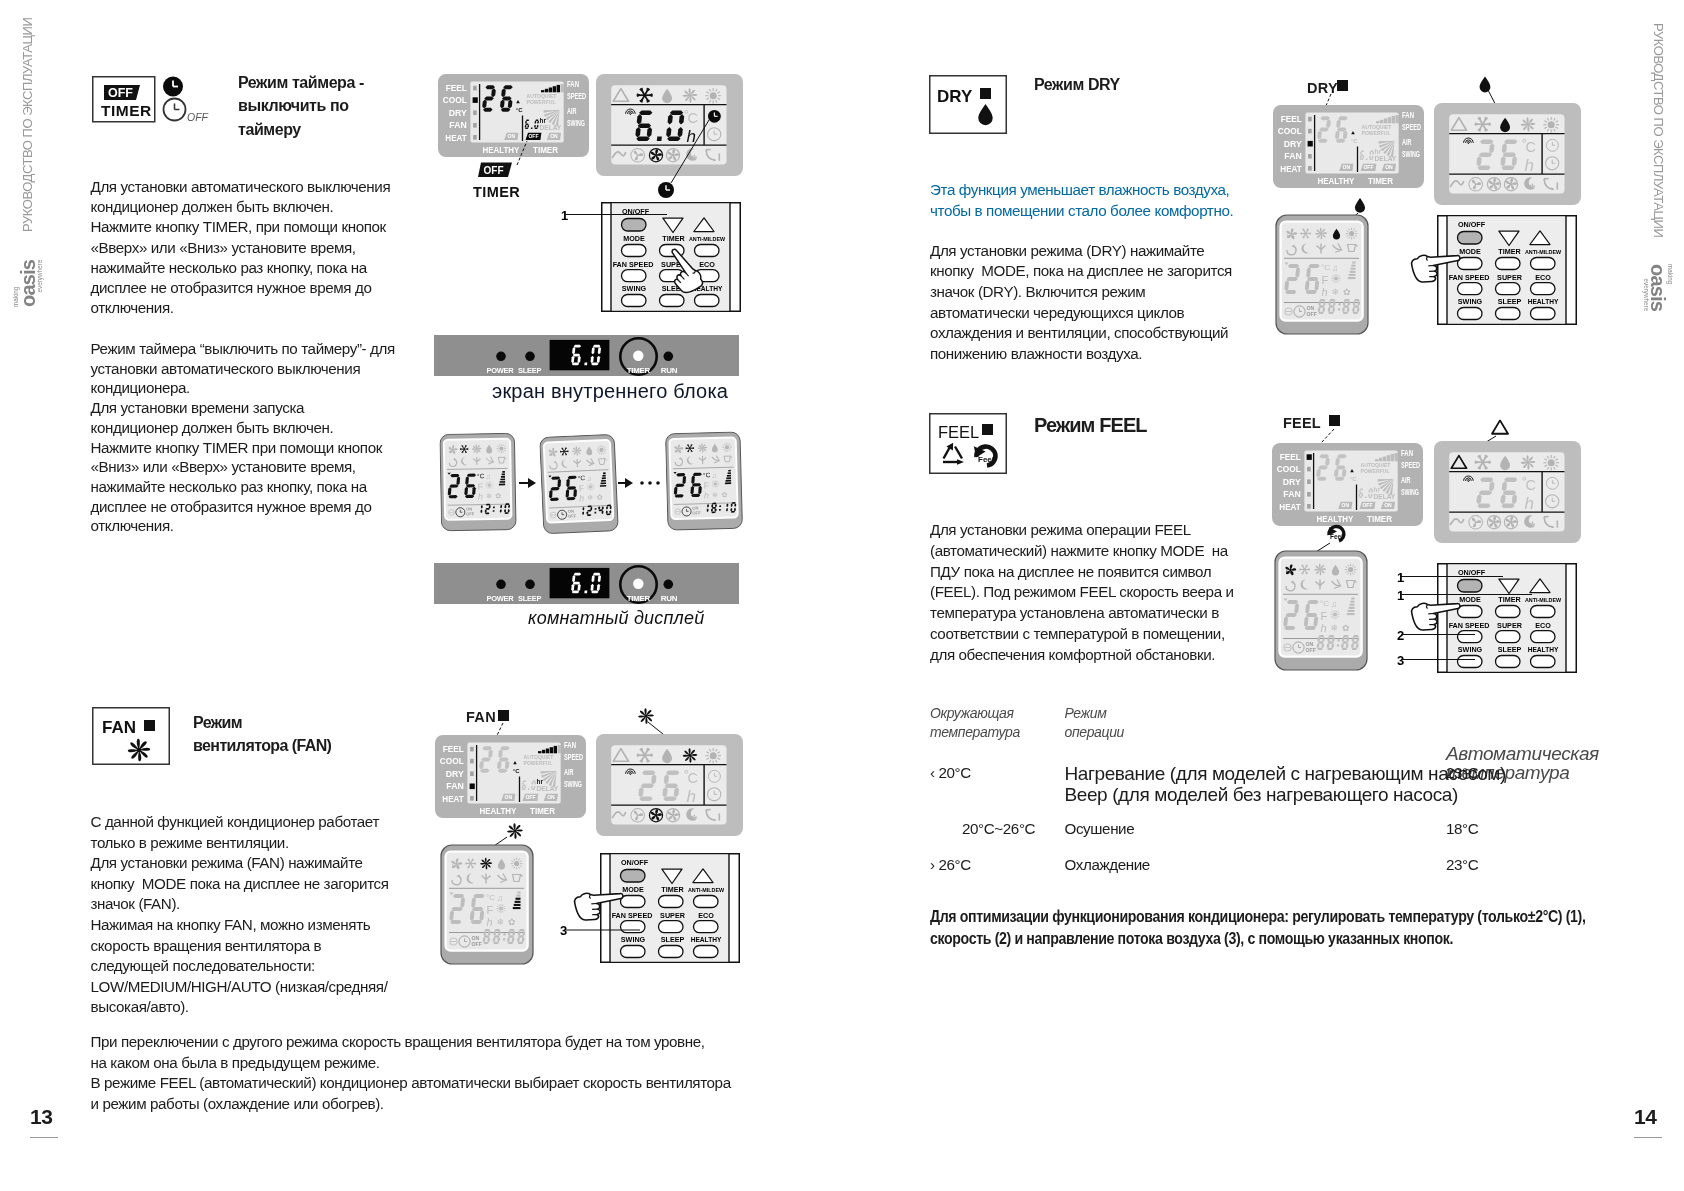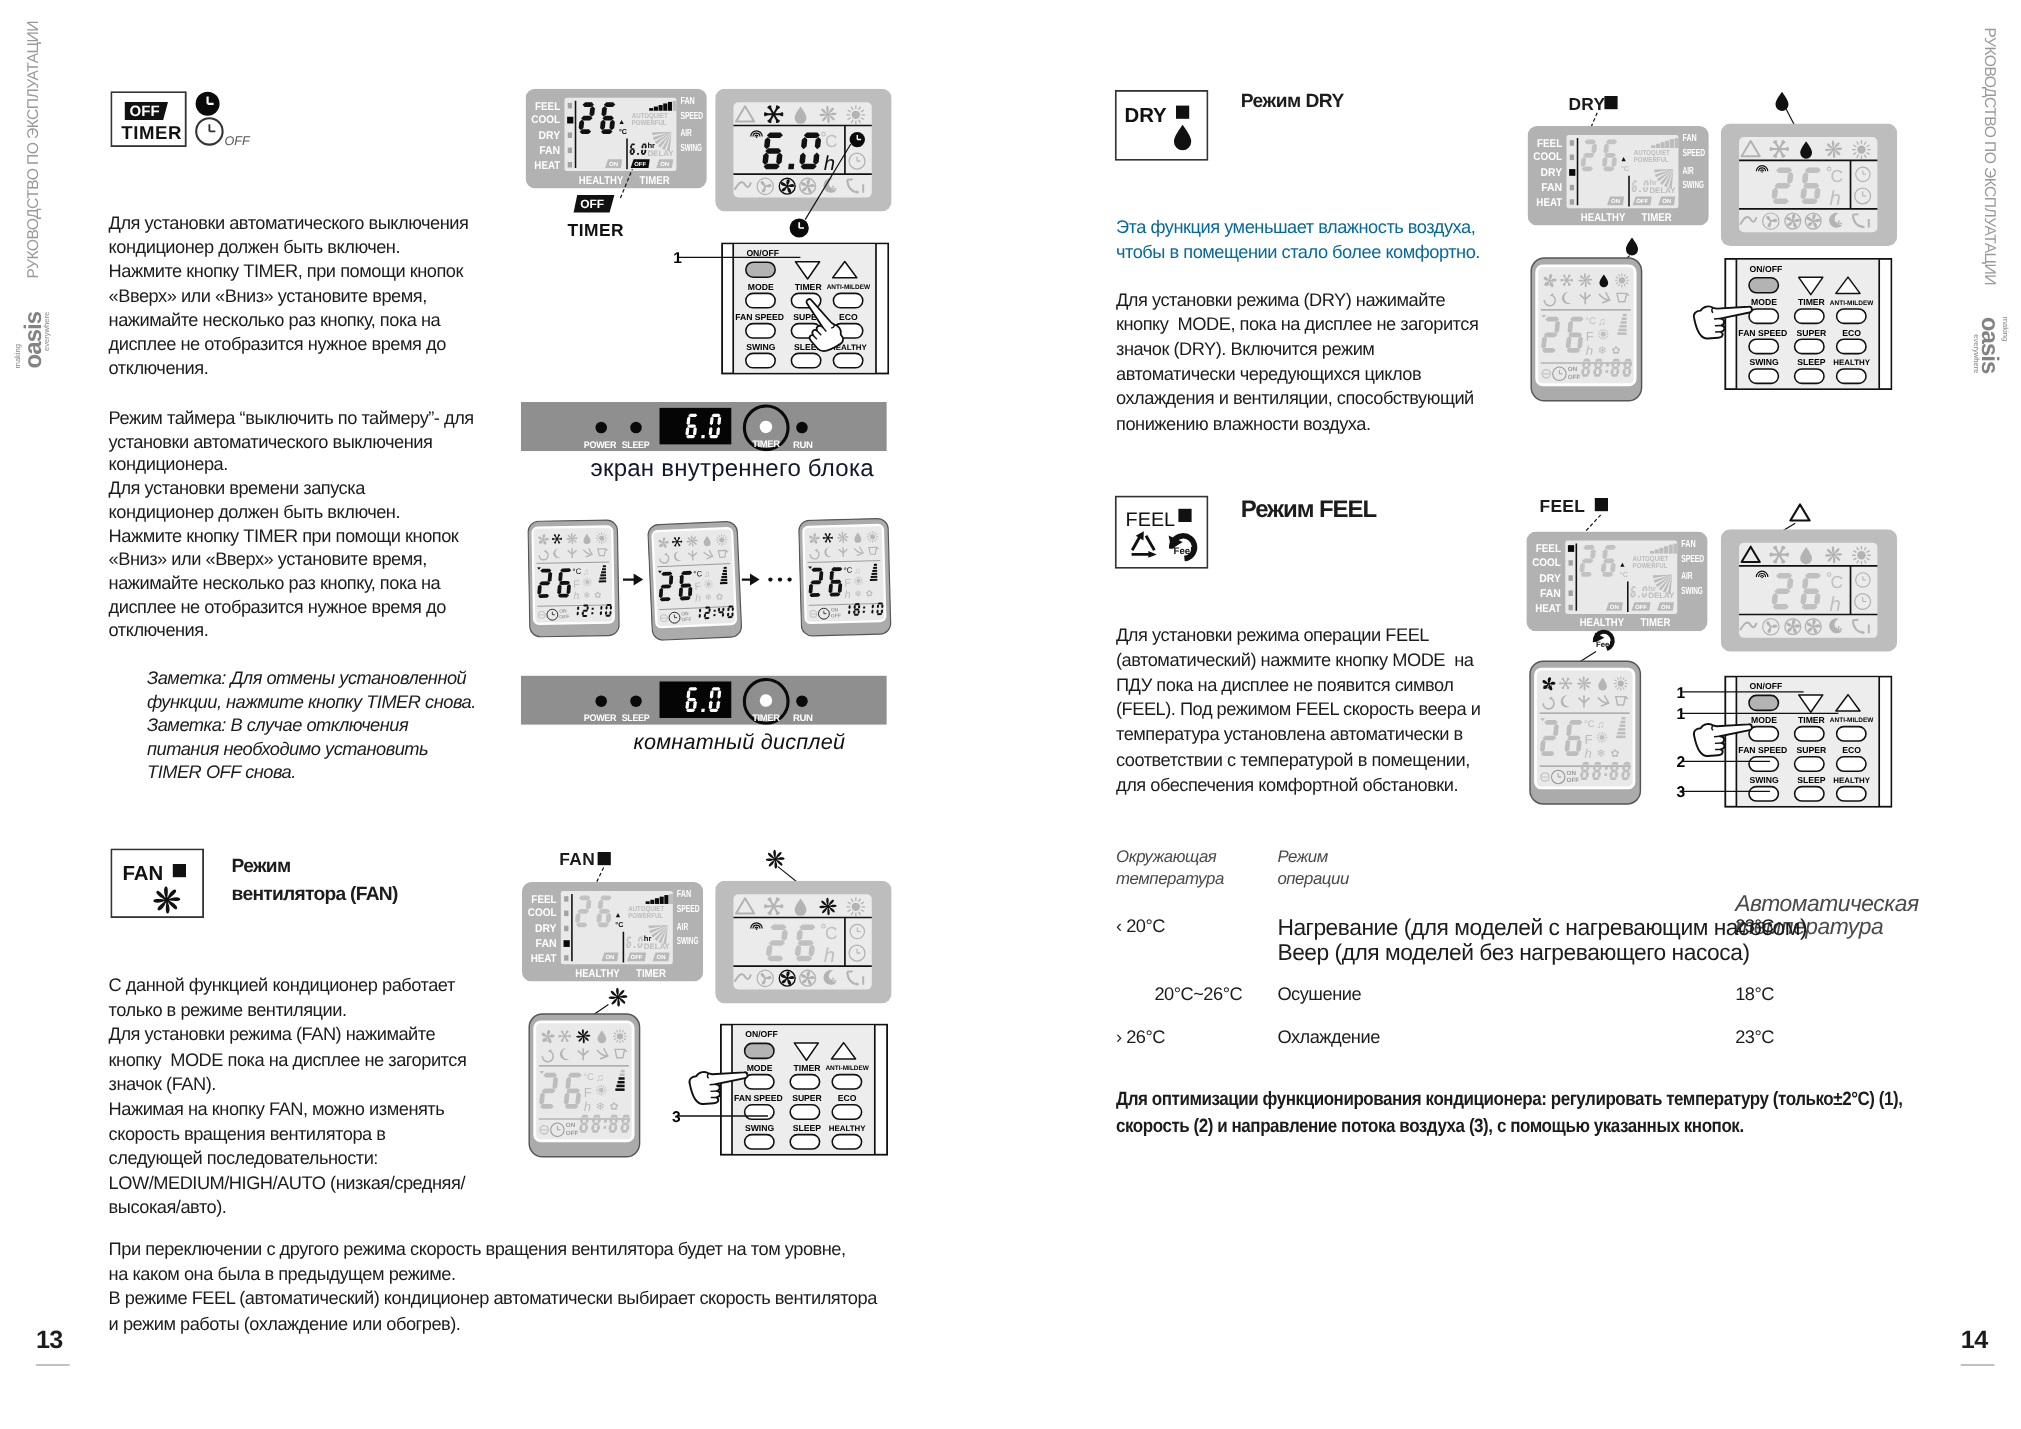--- a/index.html
+++ b/index.html
@@ -19,23 +19,23 @@
       <text x="16" y="21" font-size="12.5" font-weight="bold" fill="#fff" font-family="Liberation Sans">OFF</text>
       <text x="9" y="40" font-size="15.5" font-weight="bold" fill="#111" font-family="Liberation Sans" letter-spacing="0.5">TIMER</text>
       <circle cx="81" cy="10.5" r="10" fill="#0a0a0a"></circle>
       <line x1="81" y1="10.5" x2="81" y2="4.5" stroke="#fff" stroke-width="1.7999999999999998"></line>
       <line x1="81" y1="10.5" x2="86.0" y2="10.5" stroke="#fff" stroke-width="1.7999999999999998"></line>
       <circle cx="82.5" cy="33.5" r="11" fill="none" stroke="#333" stroke-width="1.76"></circle>
       <line x1="82.5" y1="33.5" x2="82.5" y2="27.45" stroke="#333" stroke-width="1.54"></line>
       <line x1="82.5" y1="33.5" x2="87.45" y2="33.5" stroke="#333" stroke-width="1.54"></line>
       <text x="95" y="45" font-size="10.5" font-style="italic" fill="#555" font-family="Liberation Sans">OFF</text>
     </svg>
+    <div style="position:absolute;left:238px;top:71px;font-size:16px;line-height:23.4px;color:#1c1c1c;white-space:nowrap;letter-spacing:-0.42px;font-weight:bold;">Режим таймера -<br>выключить по<br>таймеру</div>
     <div style="position:absolute;left:90.5px;top:177px;font-size:15.2px;line-height:20.2px;color:#1c1c1c;white-space:nowrap;letter-spacing:-0.40px;">Для установки автоматического выключения<br>кондиционер должен быть включен.<br>Нажмите кнопку TIMER, при помощи кнопок<br>«Вверх» или «Вниз» установите время,<br>нажимайте несколько раз кнопку, пока на<br>дисплее не отобразится нужное время до<br>отключения.</div>
     <div style="position:absolute;left:90.5px;top:339px;font-size:15.2px;line-height:19.7px;color:#1c1c1c;white-space:nowrap;letter-spacing:-0.40px;">Режим таймера “выключить по таймеру”- для<br>установки автоматического выключения<br>кондиционера.<br>Для установки времени запуска<br>кондиционер должен быть включен.<br>Нажмите кнопку TIMER при помощи кнопок<br>«Вниз» или «Вверх» установите время,<br>нажимайте несколько раз кнопку, пока на<br>дисплее не отобразится нужное время до<br>отключения.</div>
-    <div style="position:absolute;left:122.5px;top:556px;font-size:15.2px;line-height:19.6px;color:#1c1c1c;white-space:nowrap;letter-spacing:-0.40px;font-style:italic;">Заметка: Для отмены установленной<br>функции, нажмите кнопку TIMER снова.<br>Заметка: В случае отключения<br>питания необходимо установить<br>TIMER OFF снова.</div>
     <svg style="position:absolute;left:92px;top:707px" width="78" height="58" viewBox="0 0 78 58">
       <rect x="0.75" y="0.75" width="76.5" height="56.5" fill="#fff" stroke="#333" stroke-width="1.5"></rect>
       <text x="10" y="26" font-size="17" font-weight="bold" fill="#111" font-family="Liberation Sans">FAN</text>
       <rect x="52" y="13" width="11" height="11" fill="#111"></rect>
       <g transform="translate(47,43)">
         <path transform="rotate(0.0)" d="M 0.4 -0.06 C 5.75 -3.29 11.96 -2.66 11.15 -0.19 C 10.35 1.39 4.02 0.89 0.4 0.06 Z" fill="#111"></path>
         <path transform="rotate(45.0)" d="M 0.4 -0.06 C 5.75 -3.29 11.96 -2.66 11.15 -0.19 C 10.35 1.39 4.02 0.89 0.4 0.06 Z" fill="#111"></path>
         <path transform="rotate(90.0)" d="M 0.4 -0.06 C 5.75 -3.29 11.96 -2.66 11.15 -0.19 C 10.35 1.39 4.02 0.89 0.4 0.06 Z" fill="#111"></path>
         <path transform="rotate(135.0)" d="M 0.4 -0.06 C 5.75 -3.29 11.96 -2.66 11.15 -0.19 C 10.35 1.39 4.02 0.89 0.4 0.06 Z" fill="#111"></path>
         <path transform="rotate(180.0)" d="M 0.4 -0.06 C 5.75 -3.29 11.96 -2.66 11.15 -0.19 C 10.35 1.39 4.02 0.89 0.4 0.06 Z" fill="#111"></path>

